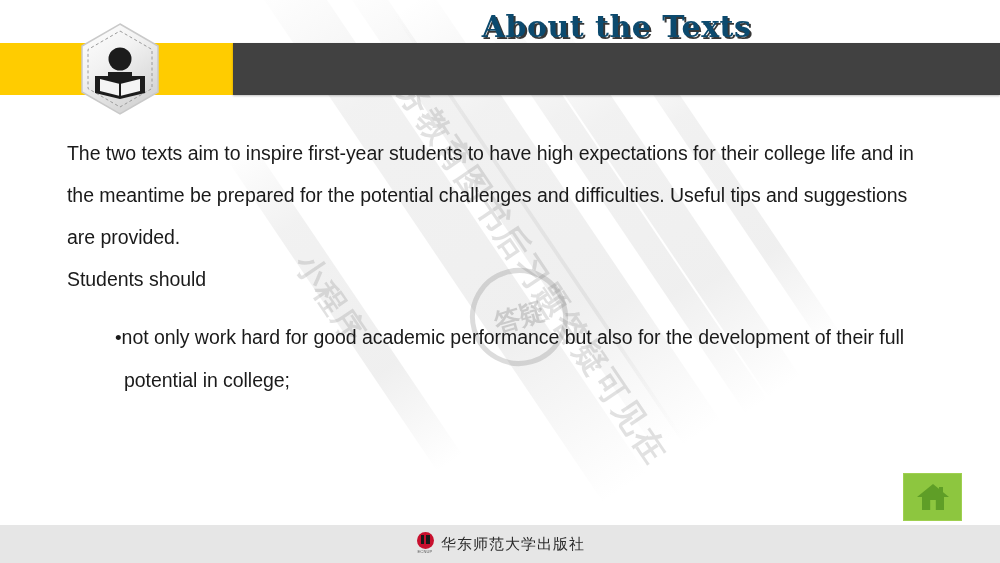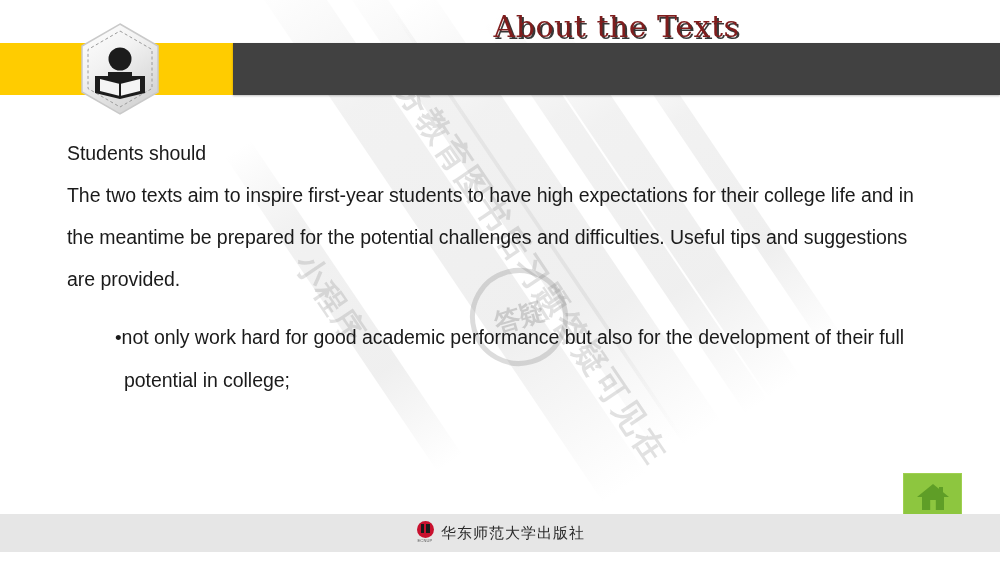--- a/index.html
+++ b/index.html
@@ -97,23 +97,23 @@
   }
   .header-title {
     position: absolute;
     left: 233px;
     top: 0;
     right: 0;
     height: 52px;
     display: flex;
     align-items: center;
     justify-content: center;
-    color: #7f1d1d;
+    color: #0c4a6e;
     font-family: "DejaVu Serif", serif;
-    font-weight: normal;
+    font-weight: bold;
     font-size: 30px;
     letter-spacing: 0.5px;
     text-shadow: 2px 2px 0 rgba(20,20,20,0.85);
     z-index: 6;
   }
 
   
   .badge {
     position: absolute;
     left: 78px;
@@ -169,21 +169,21 @@
     align-items: center;
     justify-content: center;
     z-index: 7;
     cursor: pointer;
   }
 
   
   .footer {
     position: absolute;
     left: 0;
-    bottom: 11px;
+    bottom: 0;
     width: 1000px;
     height: 38px;
     background: #e6e6e6;
     display: flex;
     align-items: center;
     justify-content: center;
     gap: 6px;
     z-index: 7;
   }
   .footer-logo {
@@ -269,22 +269,22 @@
         <path d="M17 54 h50 v17 h-50 z"></path>
         <path d="M17 54 L42 60 L67 54 L67 71 L42 77 L17 71 Z"></path>
       </g>
       <path d="M22 57 L42 62 L42 74 L22 69 Z" fill="#f4f4f4"></path>
       <path d="M62 57 L42 62 L42 74 L62 69 Z" fill="#f4f4f4"></path>
       <path d="M41 60 h2 v16 h-2 z" fill="#1c1c1c"></path>
     </svg>
   </div>
 
   <div class="content">
+    <p class="para">The two texts aim to inspire first-year students to have high expectations for their college life and in the meantime be prepared for the potential challenges and difficulties. Useful tips and suggestions are provided.</p>
     <p class="para standalone">Students should</p>
-    <p class="para">The two texts aim to inspire first-year students to have high expectations for their college life and in the meantime be prepared for the potential challenges and difficulties. Useful tips and suggestions are provided.</p>
     <ul class="bullets">
       <li><span class="dot">•</span><span>not only work hard for good academic performance but also for the development of their full potential in college;</span></li>
     </ul>
   </div>
 
   <div class="home-button">
     <svg width="34" height="30" viewBox="0 0 34 30">
       <path d="M17 2 L33 15 L28 15 L28 28 L6 28 L6 15 L1 15 Z" fill="#5f9e27"></path>
       <rect x="23" y="5" width="4" height="7" fill="#5f9e27"></rect>
       <rect x="14.2" y="18" width="5.6" height="10" fill="#8dc63f"></rect>

